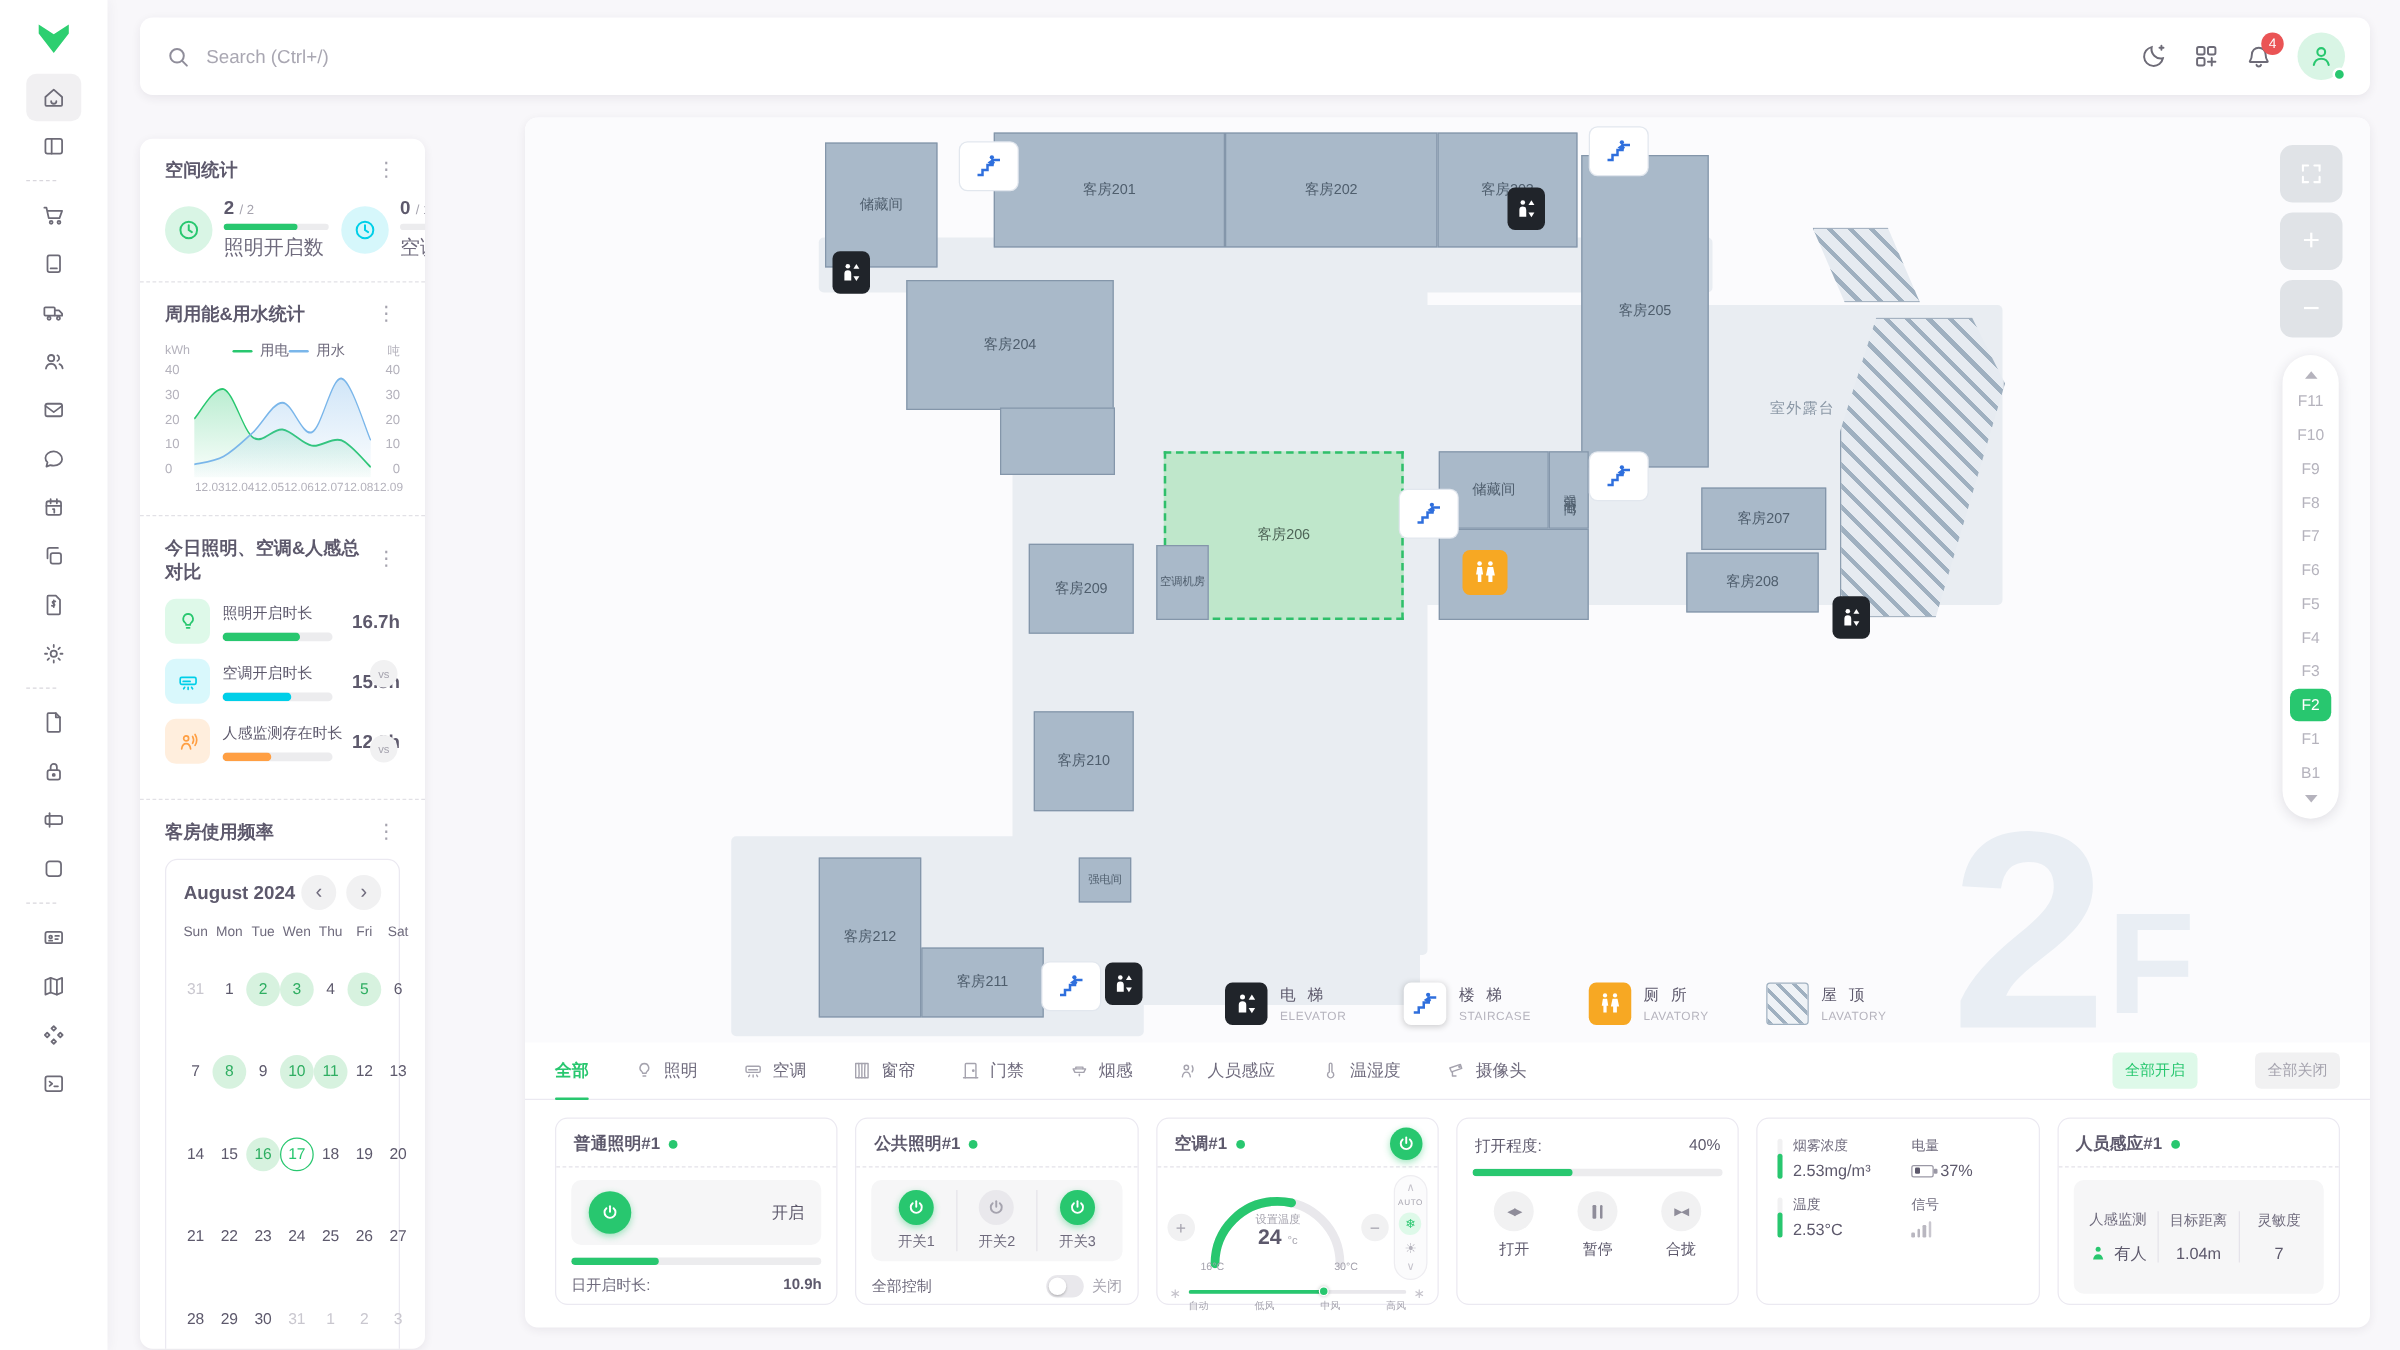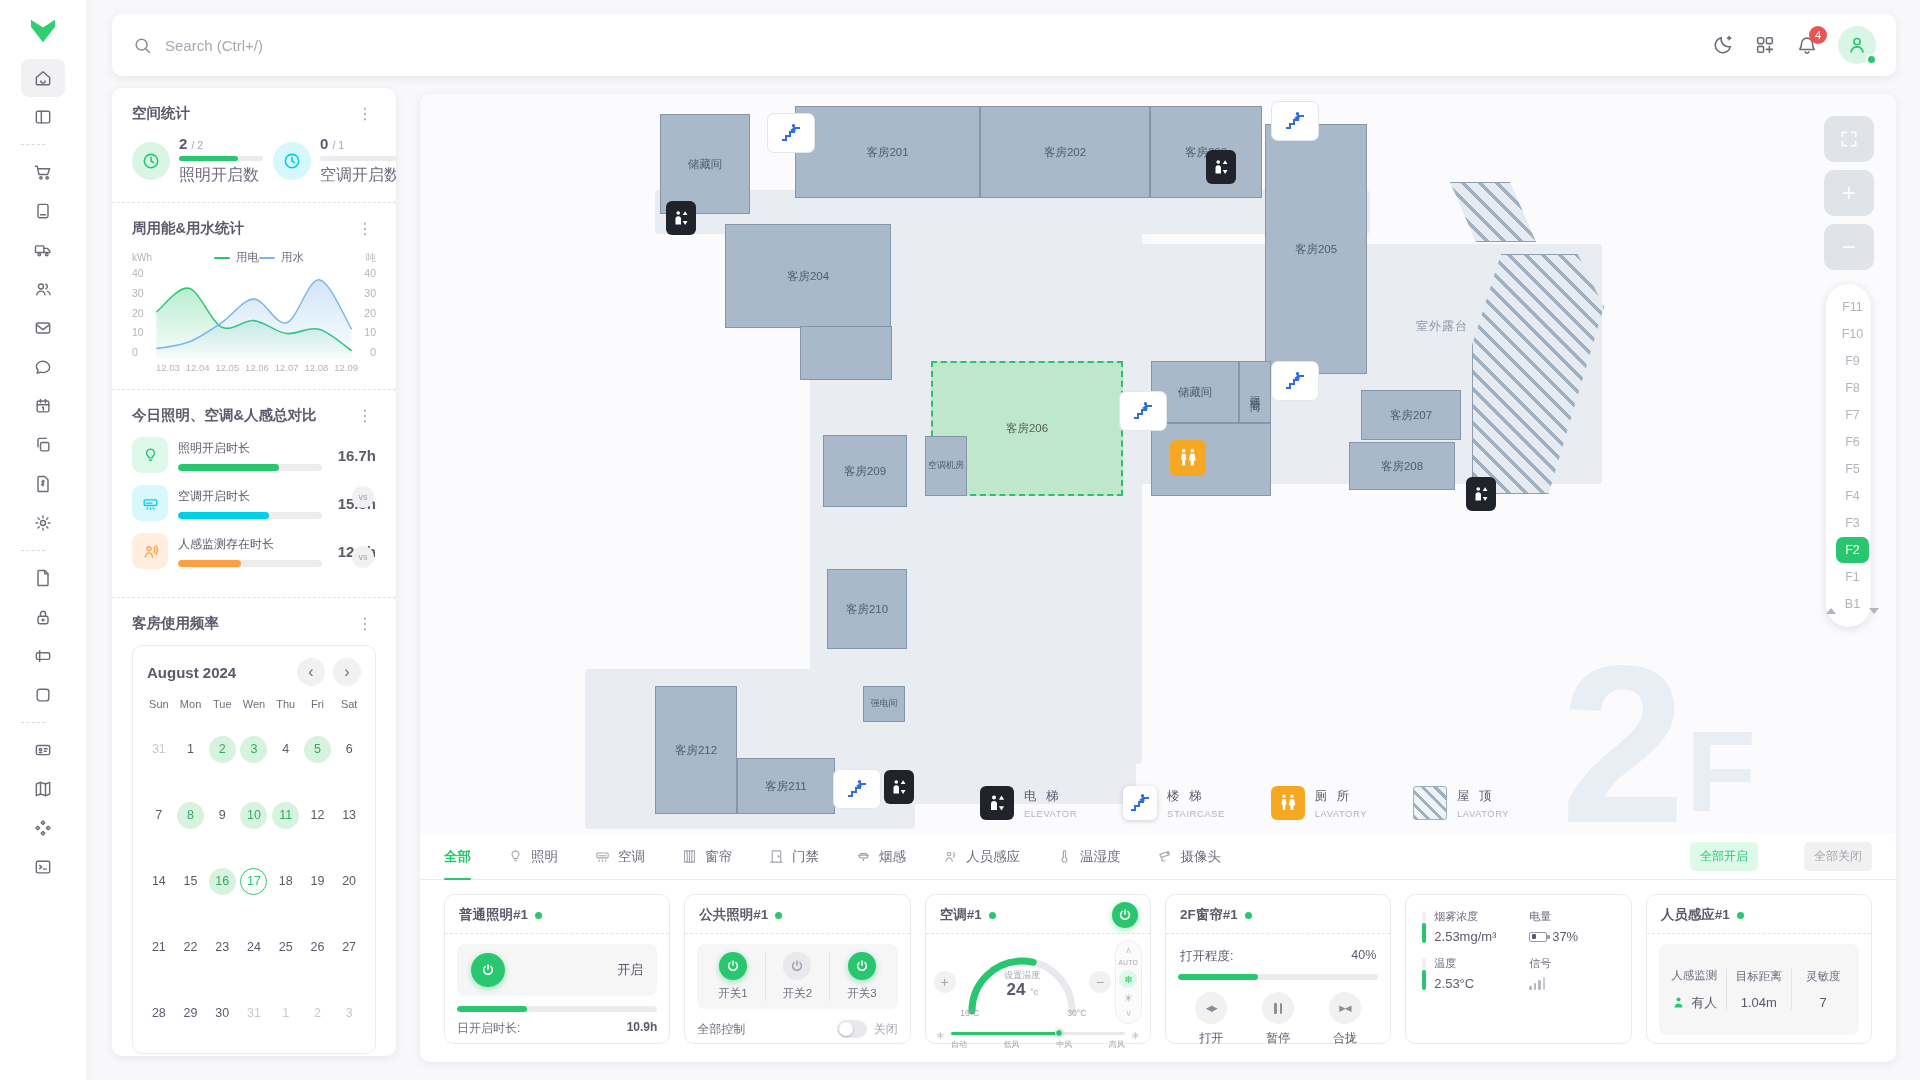--- a/index.html
+++ b/index.html
@@ -18,21 +18,21 @@
   .search-wrap svg{width:21px;height:21px}
   .search-input{border:none;outline:none;font-size:15px;color:#6f6b7d;width:500px;background:transparent;font-family:inherit}
   .search-input::placeholder{color:#a9a7b2}
   .top-actions{display:flex;align-items:center;gap:20px;color:#6d6b77}
   .icon-btn{cursor:pointer;position:relative}
   .icon-btn svg{width:22px;height:22px}
   .badge{position:absolute;top:-8px;right:-9px;background:#ea5455;color:#fff;font-size:11px;min-width:18px;height:18px;border-radius:9px;display:flex;align-items:center;justify-content:center;padding:0 4px}
   .avatar{width:38px;height:38px;border-radius:50%;background:#d9f5e5;display:flex;align-items:center;justify-content:center;position:relative;cursor:pointer}
   .online-dot{position:absolute;right:-1px;bottom:-1px;width:11px;height:11px;border-radius:50%;background:#28c76f;border:2px solid #fff}
   
-  .left-panel{position:absolute;left:112px;top:88px;width:284px;height:968px;background:#fff;border-radius:10px;box-shadow:0 2px 8px rgba(47,43,61,.08);overflow:hidden;z-index:3}
+  .left-panel{position:absolute;left:112px;top:111px;width:228px;height:968px;background:#fff;border-radius:10px;box-shadow:0 2px 8px rgba(47,43,61,.08);overflow:hidden;z-index:3}
   .sec{padding:16px 20px}
   .sec+.sec{border-top:1px dashed #e2e1e6}
   .sec-head{display:flex;justify-content:space-between;align-items:center;margin-bottom:12px}
   .sec-title{font-size:14.5px;color:#5d596c;font-weight:600}
   .kebab{color:#a5a3ae;font-size:16px;cursor:pointer;line-height:1;padding:0 3px}
   .stat-flex{display:flex;gap:10px}
   .stat{display:flex;gap:9px;align-items:center;flex:1}
   .stat-ic{width:38px;height:38px;min-width:38px;border-radius:50%;display:flex;align-items:center;justify-content:center}
   .stat-ic svg{width:20px;height:20px}
   .stat-ic.green{background:#d9f5e5;color:#28c76f}
@@ -98,21 +98,21 @@
   .mk.wc{background:#f7a823;width:36px;height:36px}
   .mk.wc svg{width:26px;height:26px}
   .hatch{position:absolute;background:repeating-linear-gradient(45deg,#9fb0c0 0 3.5px,#e6ebf1 3.5px 12px);border:1.5px solid #8e9fb1}
   .hatch.h1{clip-path:polygon(0 0,70% 0,100% 100%,30% 100%)}
   .hatch.h2{clip-path:polygon(22% 0,80% 0,100% 22%,58% 100%,0 100%,0 38%)}
   .outdoor-lab{position:absolute;color:#8b98a6;font-size:12px;letter-spacing:1px}
   .watermark{position:absolute;right:140px;bottom:2px;color:#e9eef4;font-weight:700;line-height:.78;display:flex;align-items:flex-end;user-select:none}
   .wm-big{font-size:225px}
   .wm-small{font-size:115px;line-height:1.05}
   .map-ctl{position:absolute;right:22px;width:50px;height:46px;border-radius:10px;background:#e0e3e7;color:#fff;display:flex;align-items:center;justify-content:center;font-size:24px;cursor:pointer;font-weight:400}
-  .floor-pill{position:absolute;right:25px;top:190px;width:45px;background:#fff;border-radius:23px;box-shadow:0 2px 10px rgba(47,43,61,.14);padding:9px 0;display:flex;flex-direction:row;align-items:flex-end;z-index:3}
+  .floor-pill{position:absolute;right:25px;top:190px;width:45px;background:#fff;border-radius:23px;box-shadow:0 2px 10px rgba(47,43,61,.14);padding:9px 0;display:flex;flex-direction:column;align-items:center;z-index:3}
   .fl{width:33px;height:26px;border-radius:7px;display:flex;align-items:center;justify-content:center;font-size:12.5px;color:#b5b3bd;cursor:pointer;margin:1px 0}
   .fl.active{background:#28c76f;color:#fff}
   .fl-arrow{width:0;height:0;border-left:5px solid transparent;border-right:5px solid transparent;margin:4px 0;cursor:pointer}
   .fl-arrow.up{border-bottom:6px solid #b5b3bd}
   .fl-arrow.down{border-top:6px solid #b5b3bd}
   .map-legend{position:absolute;left:560px;bottom:14px;display:flex;gap:46px}
   .lg{display:flex;align-items:center;gap:10px}
   .lg-ic{width:34px;height:34px;min-width:34px;border-radius:6px;display:flex;align-items:center;justify-content:center}
   .lg-ic svg{width:24px;height:24px}
   .lg-ic.elevator{background:#20242a}
@@ -1106,24 +1106,20 @@
                 <span>中风</span>
                 <span>高风</span>
               </div>
           </div>
           <span class="fan-glyph">∗</span>
         </div>
       </div>
     </div>
 
     <div class="dev-card">
-      <div class="dc-head">
-        <span>2F窗帘#1</span>
-        <i class="dot"></i>
-      </div>
       <div class="dc-body">
         <div class="open-row">
           <span>打开程度:</span>
           <span>40%</span>
         </div>
         <div class="prog" style="margin:0">
             <i style="width: 40%; background: rgb(40, 199, 111);"></i>
           </div>
         <div class="ct-btns">
           <div class="ct-b">

